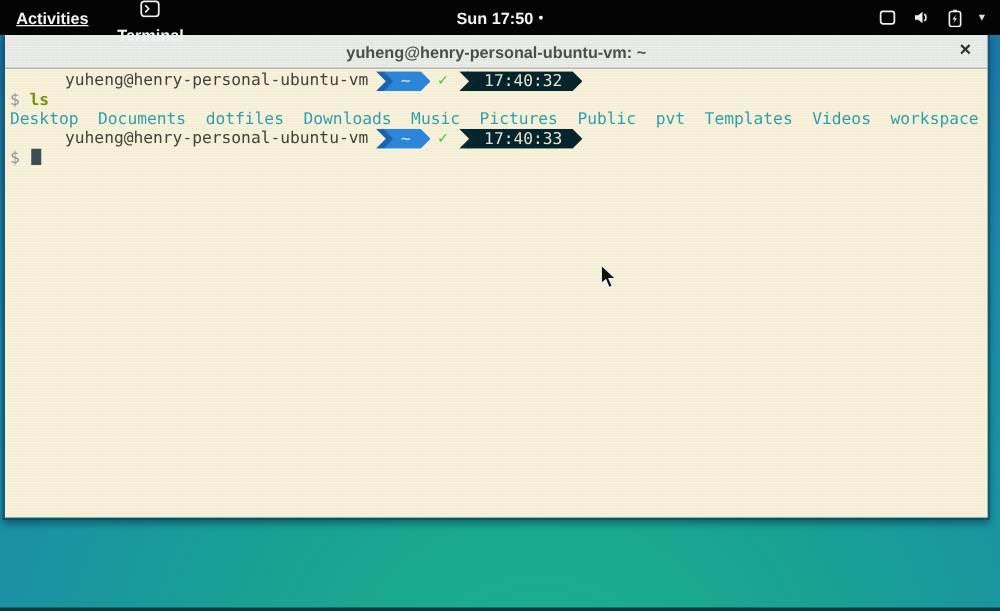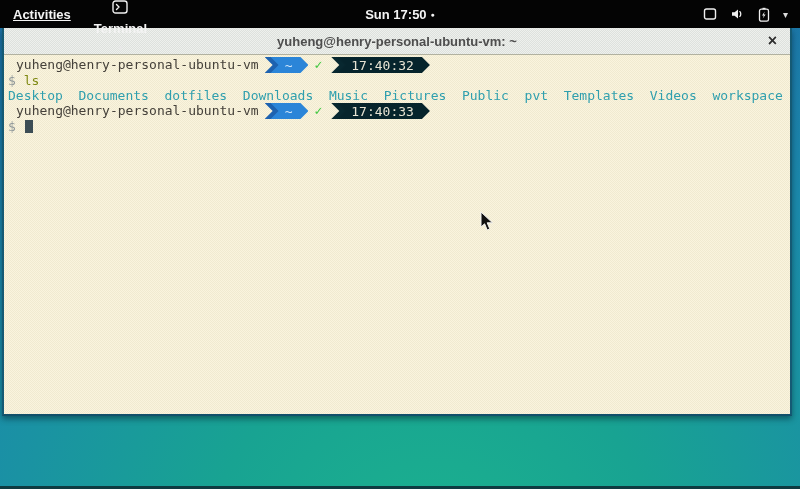--- a/index.html
+++ b/index.html
@@ -51,36 +51,36 @@
     height:359px; flex:0 0 auto;
     background-color:#faf4de;
     background-image:conic-gradient(#f0ead0 0 25%, transparent 25% 50%, #f0ead0 50% 75%, transparent 75%);
     background-size:2px 2px;
     font-family:"DejaVu Sans Mono","Liberation Mono",monospace;
     font-size:13px; color:#45413a;
     padding:2px 0 0 4px;
   }
   .term-line { height:15px; line-height:15px; white-space:pre; }
   .prompt-line { display:flex; align-items:stretch; height:16px; }
-  .user-host { padding-left:8px; color:#45413a; line-height:16px; }
+  .user-host { padding-left:8px; color:#45413a; line-height:16px;margin-left:36px; }
   .pl-chev {
     width:15px; margin-left:6px;
     clip-path:polygon(0 0, calc(100% - 8px) 0, 100% 50%, calc(100% - 8px) 100%, 0 100%, 8px 50%);
   }
   .pl-chev.blue { background:#1d62b0; }
   .pl-chev.dark { background:#082830; }
   .pl-seg {
     display:flex; align-items:center; margin-left:-9px; padding:0 16px 0 14px;
     clip-path:polygon(0 0, calc(100% - 8px) 0, 100% 50%, calc(100% - 8px) 100%, 0 100%, 8px 50%);
   }
   .pl-seg.blue { background:#2b85d8; color:#cfe6fb; }
   .pl-seg.dark { background:#06242c; color:#e7e3d3; }
   .pl-check { color:#3ec73e; font-weight:bold; margin:0 3px 0 6px; line-height:16px; }
   .dollar { color:#8f9799; }
-  .cmd { color:#7f8a13; }
+  .cmd { color:#7f8a13;font-weight:bold; }
   .ls-out { color:#2f9fae; }
   .cursor-block { display:inline-block; width:8px; height:13px; background:#3c4d55; vertical-align:-2px; margin-left:1px; }
 
   
   .desktop { flex:1 1 auto; position:relative; }
   .bottom-strip { position:absolute; left:0; bottom:0; width:100%; height:3px; background:#0e3b41; }
 
   .mouse-cursor { position:absolute; left:480px; top:211px; z-index:20; pointer-events:none; }
 </style>
 </head>

